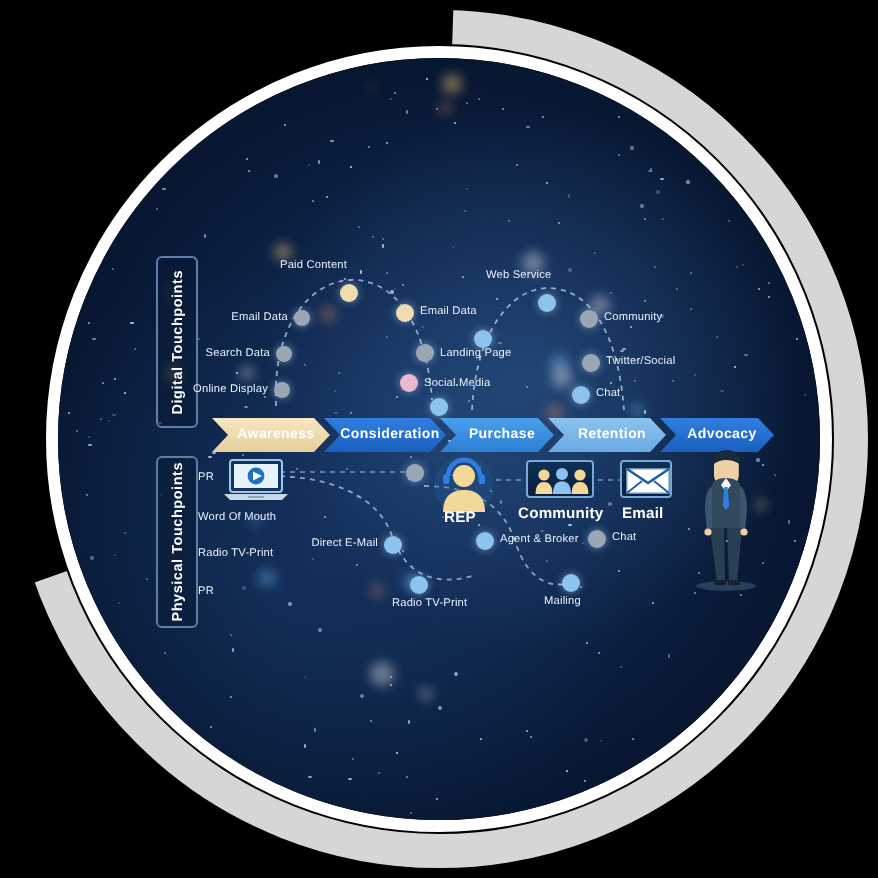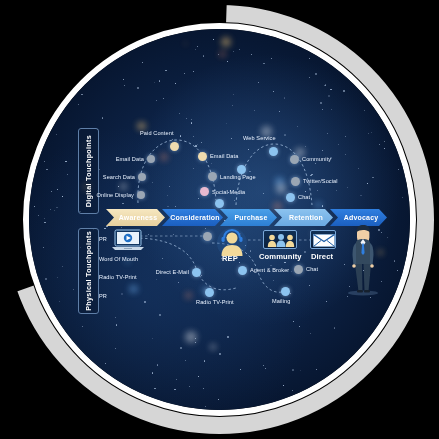--- a/index.html
+++ b/index.html
@@ -457,21 +457,21 @@
   </div>
   <div class="lbl big" style="left:259px;top:252px;">Community</div>
 
   <div class="iconbox" style="left:310px;top:230px;width:26px;height:19px;">
     <svg style="position:absolute;left:2px;top:3px;width:22px;height:13px;" viewBox="0 0 22 13">
       <rect x="0.5" y="0.5" width="21" height="12" fill="#ffffff" stroke="#8fb6dd" stroke-width="0.7"></rect>
       <path d="M0.5,0.5 L11,7.5 L21.5,0.5" fill="none" stroke="#1f5fa8" stroke-width="1.3"></path>
       <path d="M0.5,12.5 L8,6.5 M21.5,12.5 L14,6.5" stroke="#1f5fa8" stroke-width="1"></path>
     </svg>
   </div>
-  <div class="lbl big" style="left:311px;top:252px;">Direct</div>
+  <div class="lbl big" style="left:311px;top:252px;">Email</div>
 
   <svg class="person" style="left:343px;top:224px;width:40px;height:72px;" viewBox="0 0 40 72">
     <ellipse cx="20" cy="69" rx="15" ry="2.4" fill="rgba(150,190,230,.22)"></ellipse>
     <path d="M14,9 a6.2,6.2 0 0 1 12.4,0 l0,4.5 a6.2,6.2 0 0 1 -12.4,0 Z" fill="#f0cfa6"></path>
     <path d="M13.2,8.5 C13.2,2.8 17,1 20.2,1 C23.6,1 27.2,2.8 27.2,8.5 C25,6.6 22.5,6 20,6 C17.5,6 15.2,6.7 13.2,8.5 Z" fill="#1b2b3e"></path>
     <path d="M13,19 C13,16.5 16,15 20,15 C24,15 27,16.5 27,19 L28.5,40 L11.5,40 Z" fill="#33495e"></path>
     <path d="M20,15 L17.5,18.5 L20,22 L22.5,18.5 Z" fill="#f3f6f9"></path>
     <path d="M19.2,19.5 L20.8,19.5 L21.6,29 L20,31 L18.4,29 Z" fill="#2f7fe0"></path>
     <path d="M13,19 C10.5,20.5 9.5,25 9.5,31 L10.5,42 L13,41 Z" fill="#3d5670"></path>
     <path d="M27,19 C29.5,20.5 30.5,25 30.5,31 L29.5,42 L27,41 Z" fill="#3d5670"></path>

